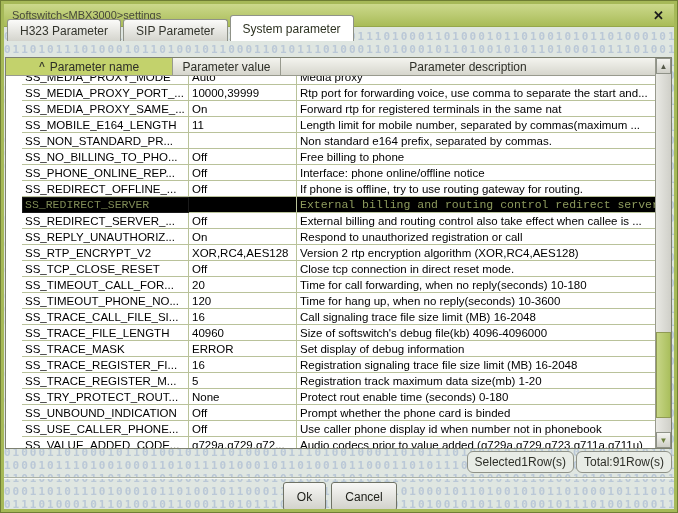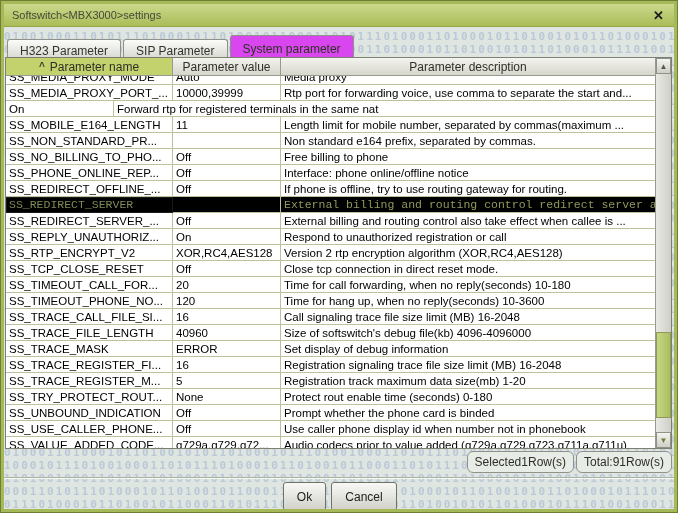--- a/index.html
+++ b/index.html
@@ -26,30 +26,30 @@
     background:linear-gradient(#ccd98c,#a9bc58);
     border-bottom:1px solid #95a74b;
     display:flex;align-items:center;padding:0 8px;box-sizing:border-box;
   }
   .title-text{font-size:11px;color:#47483a;flex:1;}
   .close-x{font-size:13px;font-weight:bold;color:#1c1c1c;cursor:default;padding:0 2px;}
 
   
   .tabbar{
     position:absolute;left:7px;top:27px;right:16px;height:14px;z-index:2;
-    display:flex;align-items:flex-end;gap:2px;margin-top:20px;
+    display:flex;align-items:flex-end;gap:2px;
   }
   .tab{
     height:22px;display:flex;align-items:center;padding:0 12px;
     background:linear-gradient(#fbfbf9,#d4d4cd);
     border:1px solid #8f9288;border-bottom:none;
     border-radius:3px 3px 0 0;font-size:12px;color:#33342c;box-sizing:border-box;
   }
   .tab.active{
-    height:26px;background:#d946ef;color:#2e3322;z-index:3;
+    height:26px;background:#ffffff;color:#2e3322;z-index:3;
   }
 
   
   .panel{
     position:absolute;left:5px;top:57px;right:6px;bottom:64px;z-index:2;
     background:#ffffff;border:1px solid #7d8070;box-sizing:border-box;
   }
   .thead{
     position:absolute;top:0;left:0;right:16px;height:18px;display:flex;z-index:2;
   }
@@ -59,21 +59,21 @@
     font-size:12px;color:#2e2f28;display:flex;align-items:center;justify-content:center;
     box-sizing:border-box;white-space:nowrap;overflow:hidden;
   }
   .th.sorted{background:#c3d26c;}
   .sort-caret{font-size:10px;font-weight:bold;margin-right:5px;color:#3a3d2c;}
   .col-name{width:167px;}
   .col-value{width:108px;}
   .col-desc{flex:1;border-right:none;}
 
   .tbody-clip{position:absolute;top:18px;left:0;right:16px;bottom:0;overflow:hidden;}
-  .tbody{margin-top:-7px;}
+  .tbody{margin-top:-7px;margin-left:16px;}
   .trow{display:flex;height:16px;box-sizing:border-box;background:#fff;}
   .td{
     font-size:11.5px;color:#000;box-sizing:border-box;
     border-right:1px solid #b9c29a;border-bottom:1px solid #b9c29a;
     padding:1px 0 0 3px;white-space:nowrap;overflow:hidden;line-height:14px;
   }
   .trow .col-desc{border-right:none;}
   .trow.selected{background:#ccd6aa;}
   .trow.selected .td{color:#8d9a5d;background:#000000;font-family:Liberation Mono, monospace;}
   .trow.selected .col-name{outline:1px solid #1a1a1a;outline-offset:-1px;color:#7e8a55;}
@@ -204,20 +204,21 @@
     <div class="td col-name">SS_MEDIA_PROXY_MODE</div>
     <div class="td col-value">Auto</div>
     <div class="td col-desc">Media proxy</div>
   </div>
           <div class="trow">
     <div class="td col-name">SS_MEDIA_PROXY_PORT_...</div>
     <div class="td col-value">10000,39999</div>
     <div class="td col-desc">Rtp port for forwarding voice, use comma to separate the start and...</div>
   </div>
           <div class="trow">
+    <div class="td col-name">SS_MEDIA_PROXY_SAME_...</div>
     <div class="td col-value">On</div>
     <div class="td col-desc">Forward rtp for registered terminals in the same nat</div>
   </div>
           <div class="trow">
     <div class="td col-name">SS_MOBILE_E164_LENGTH</div>
     <div class="td col-value">11</div>
     <div class="td col-desc">Length limit for mobile number, separated by commas(maximum ...</div>
   </div>
           <div class="trow">
     <div class="td col-name">SS_NON_STANDARD_PR...</div>

